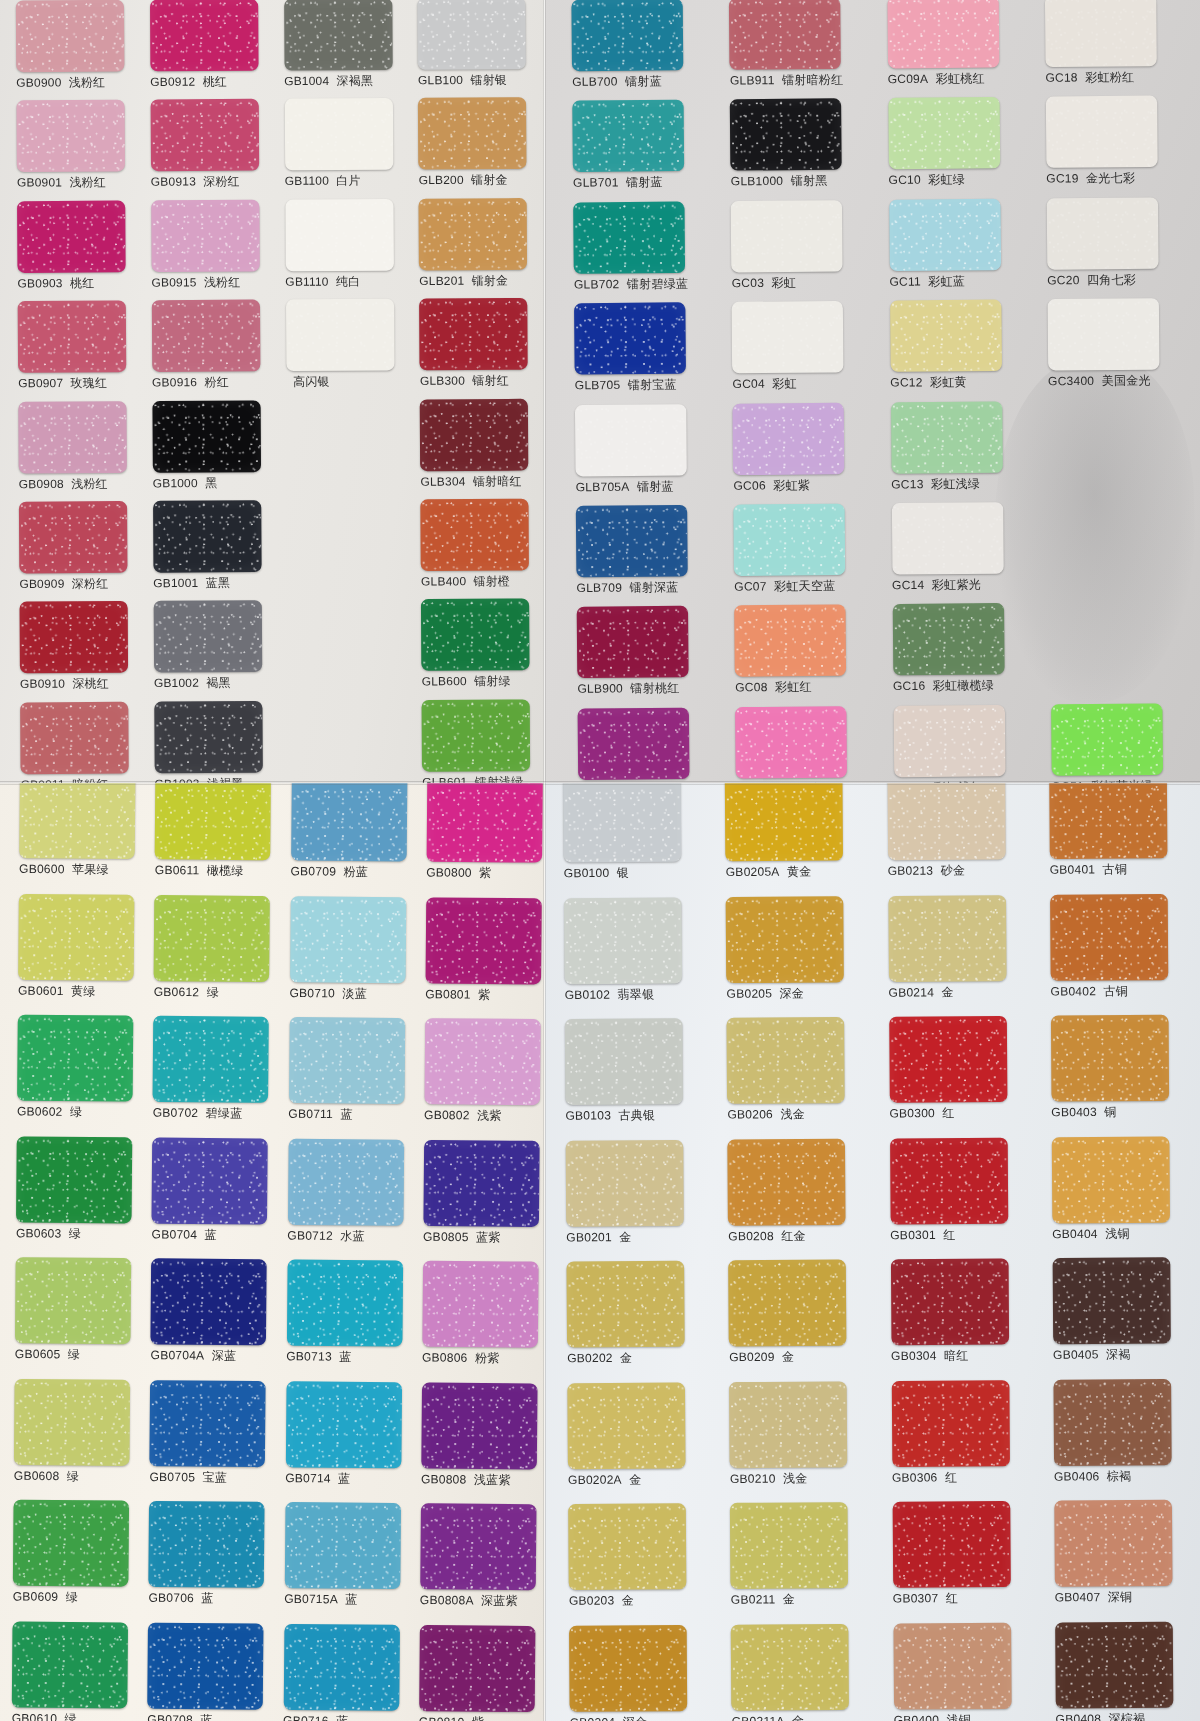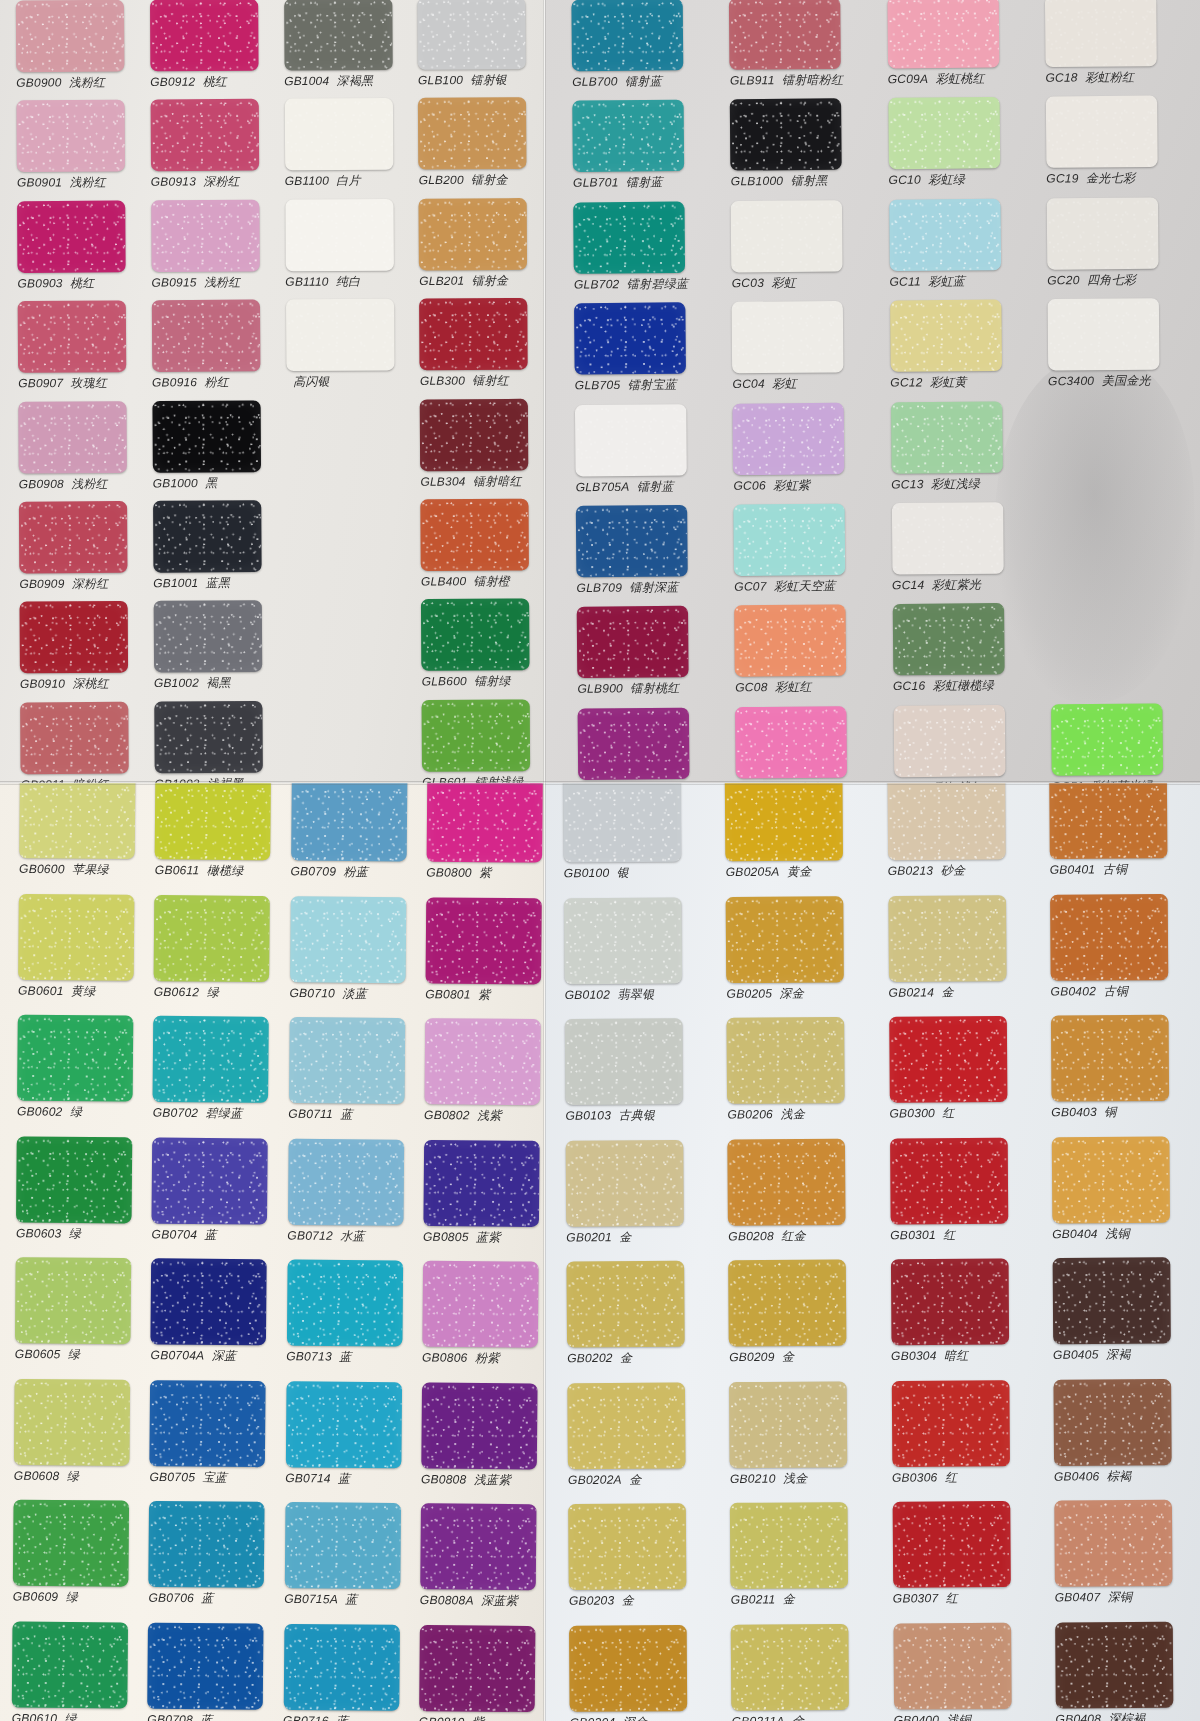--- a/index.html
+++ b/index.html
@@ -15,21 +15,20 @@
     width:1200px;height:1721px;
     display:grid;
     grid-template-columns:545px 655px;
     grid-template-rows:783px 938px;
   }
   
   .panel{
     position:relative;
     overflow:hidden;
     box-sizing:border-box;
-    font-style:italic;
   }
   .panel-inner{
     position:absolute;
     inset:0;
     box-sizing:border-box;
   }
   .grid{
     position:absolute;
     display:grid;
     box-sizing:border-box;

